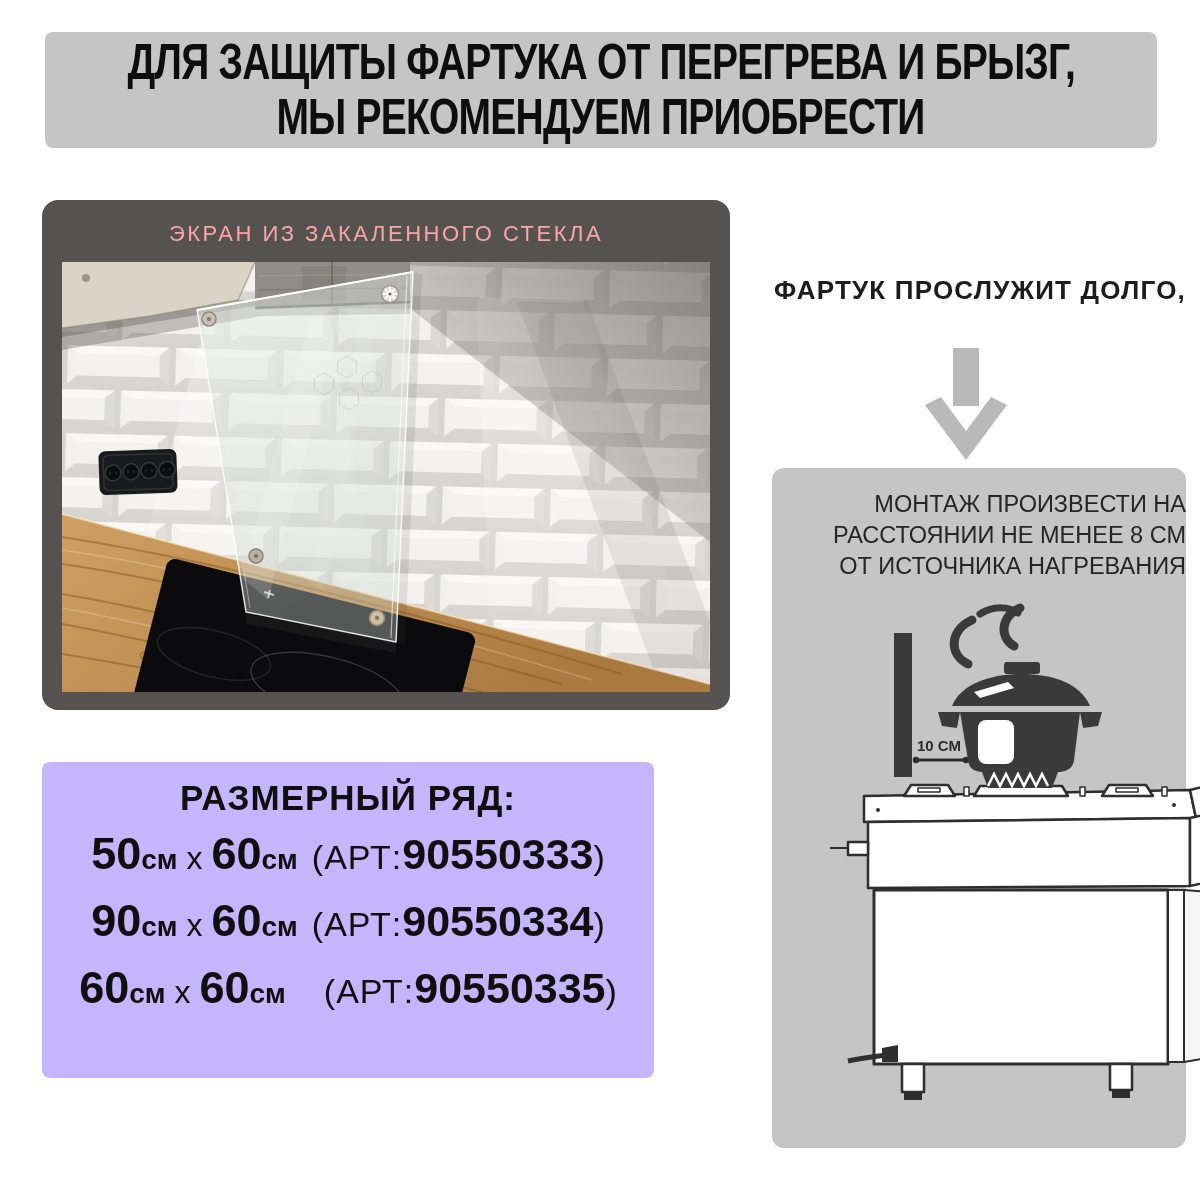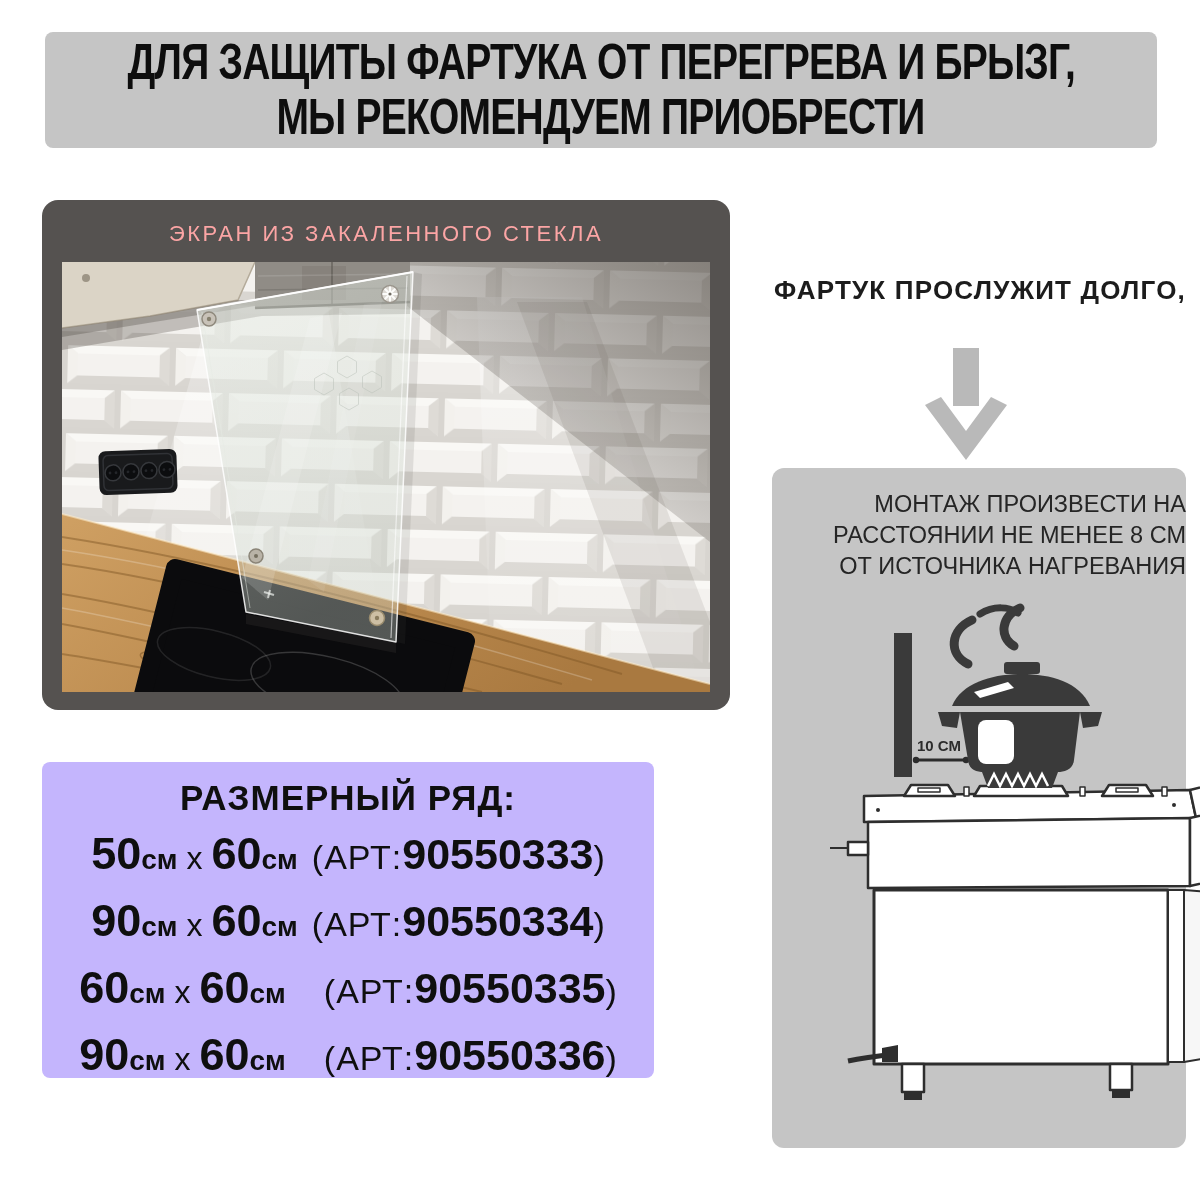--- a/index.html
+++ b/index.html
@@ -306,18 +306,15 @@
     </div>
 
     <div class="size-row">
       <span class="num">90</span><span class="unit">см</span><span class="sep">x</span><span class="num">60</span><span class="unit">см</span><span class="artl">(АРТ:</span><span class="artn">90550334</span><span class="close">)</span>
     </div>
 
     <div class="size-row gap">
       <span class="num">60</span><span class="unit">см</span><span class="sep">x</span><span class="num">60</span><span class="unit">см</span><span class="artl">(АРТ:</span><span class="artn">90550335</span><span class="close">)</span>
     </div>
 
-    <div class="size-row gap">
-      <span class="num">90</span><span class="unit">см</span><span class="sep">x</span><span class="num">60</span><span class="unit">см</span><span class="artl">(АРТ:</span><span class="artn">90550336</span><span class="close">)</span>
-    </div>
   </div>
 
 </div>
 
 </body></html>

